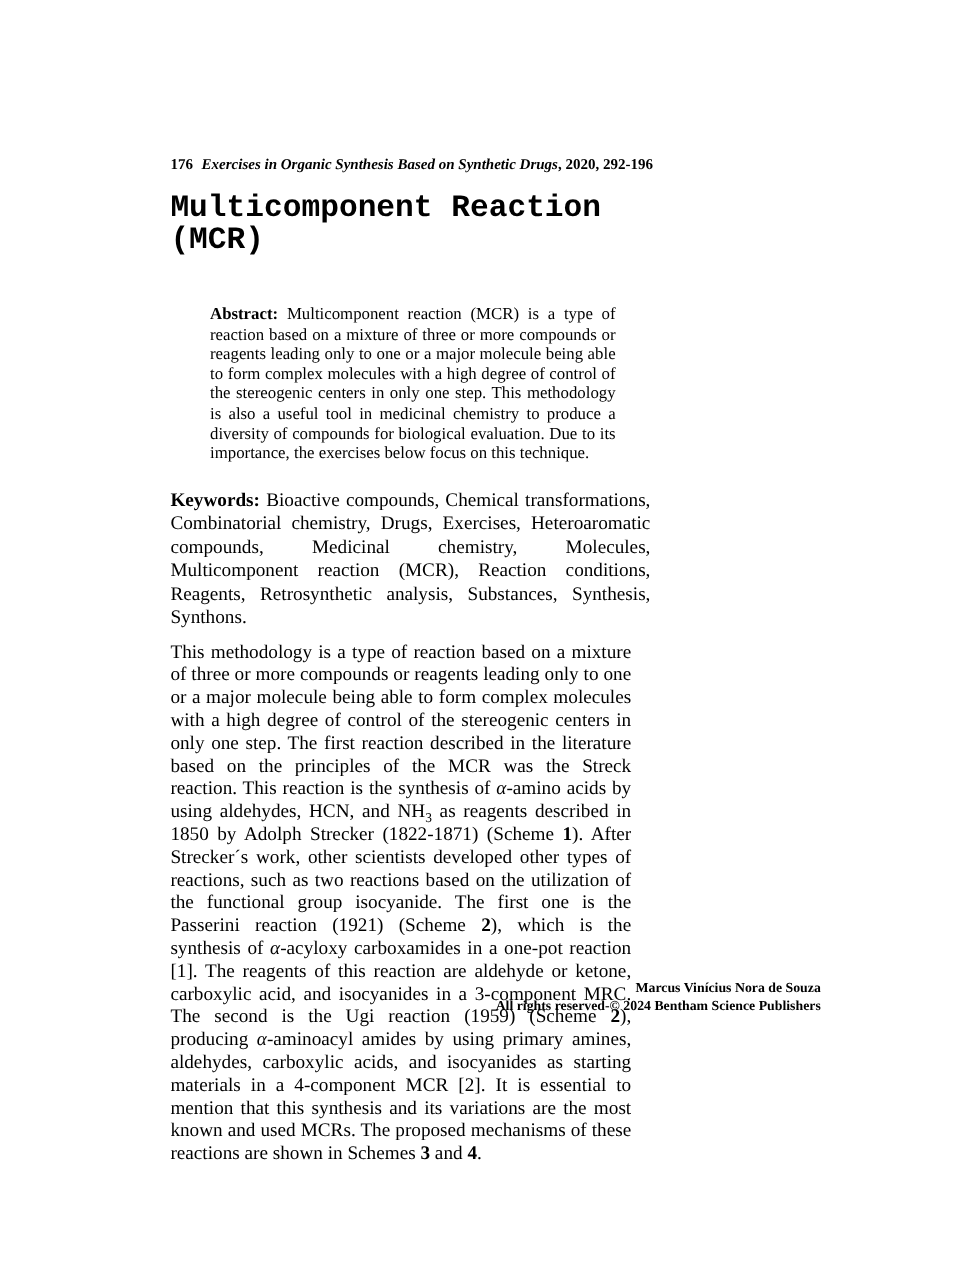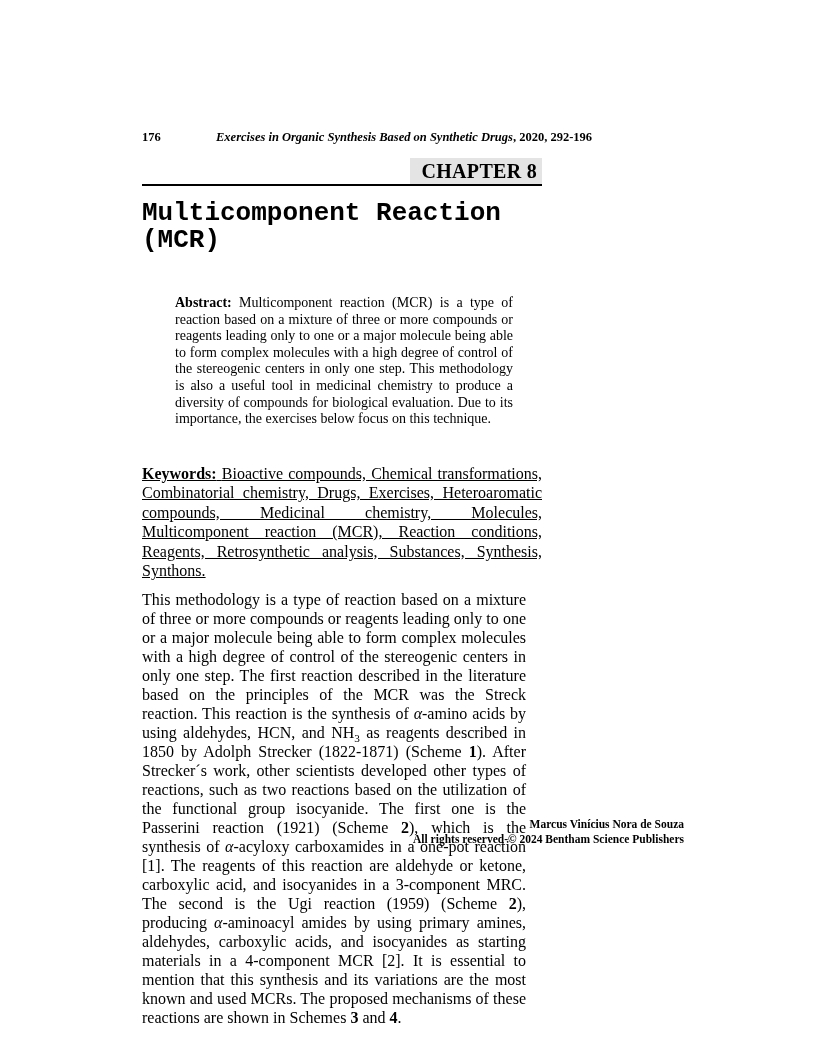--- a/index.html
+++ b/index.html
@@ -19,21 +19,21 @@
   }
   .running-header {
     position: relative;
     height: 16px;
     font-size: 12.5px;
     font-weight: bold;
     line-height: 15px;
   }
   .page-num { position: absolute; left: 0; top: 0; }
   .running-title { display: block; text-align: center; padding-left: 26px; white-space: nowrap; }
-  .running-title i { font-style: italic; margin-left: 48px; }
+  .running-title i { font-style: italic; }
   .chapter-row {
     margin-top: 12px;
     border-bottom: 2px solid #000000;
     text-align: right;
     line-height: 0;
   }
   .chapter-label {
     display: inline-block;
     background: #e4e4e4;
     font-size: 20px;
@@ -50,25 +50,24 @@
     font-family: Liberation Mono, monospace;
   }
   p.abstract {
     margin: 41px 0 0 0;
     padding: 0 29px 0 33px;
     font-size: 14px;
     line-height: 16.6px;
     text-align: justify;
   }
   p.keywords {
-    margin: 36px 0 0 0;
+    margin: 20px 0 0 0;
     font-size: 16px;
     line-height: 19.5px;
     text-align: justify;
-    text-decoration: underline;
   }
   h2.section-heading {
     margin: 9px 0 0 0;
     font-size: 16px;
     line-height: 19px;
     font-weight: bold;
     letter-spacing: 0.2px;
   }
   p.body-text {
     margin: 9px 16px 0 0;
@@ -91,23 +90,20 @@
 </head>
 <body>
 
 <div class="page">
 
   <div class="running-header">
     <span class="page-num">176</span>
     <span class="running-title"><i>Exercises in Organic Synthesis Based on Synthetic Drugs</i><span>, 2020, 292-196</span></span>
   </div>
 
-  <div class="chapter-row">
-    <span class="chapter-label">CHAPTER 8</span>
-  </div>
 
   <h1 class="chapter-title">Multicomponent Reaction (MCR)</h1>
 
   <p class="abstract"><b>Abstract:</b> <span>Multicomponent reaction (MCR) is a type of reaction based on a mixture of three or more compounds or reagents leading only to one or a major molecule being able to form complex molecules with a high degree of control of the stereogenic centers in only one step. This methodology is also a useful tool in medicinal chemistry to produce a diversity of compounds for biological evaluation. Due to its importance, the exercises below focus on this technique.</span></p>
 
   <p class="keywords"><b>Keywords:</b> <span>Bioactive compounds, Chemical transformations, Combinatorial chemistry, Drugs, Exercises, Heteroaromatic compounds, Medicinal chemistry, Molecules, Multicomponent reaction (MCR), Reaction conditions, Reagents, Retrosynthetic analysis, Substances, Synthesis, Synthons.</span></p>
 
 
   <p class="body-text"><span>This methodology is a type of reaction based on a mixture of three or more compounds or reagents leading only to one or a major molecule being able to form complex molecules with a high degree of control of the stereogenic centers in only one step. The first reaction described in the literature based on the principles of the MCR was the Streck reaction. This reaction is the synthesis of </span><i>α</i><span>-amino acids by using aldehydes, HCN, and NH</span><sub>3</sub><span> as reagents described in 1850 by Adolph Strecker (1822-1871) (Scheme </span><b>1</b><span>). After Strecker´s work, other scientists developed other types of reactions, such as two reactions based on the utilization of the functional group isocyanide. The first one is the Passerini reaction (1921) (Scheme </span><b>2</b><span>), which is the synthesis of </span><i>α</i><span>-acyloxy carboxamides in a one-pot reaction [1]. The reagents of this reaction are aldehyde or ketone, carboxylic acid, and isocyanides in a 3-component MRC. The second is the Ugi reaction (1959) (Scheme </span><b>2</b><span>), producing </span><i>α</i><span>-aminoacyl amides by using primary amines, aldehydes, carboxylic acids, and isocyanides as starting materials in a 4-component MCR [2]. It is essential to mention that this synthesis and its variations are the most known and used MCRs. The proposed mechanisms of these reactions are shown in Schemes </span><b>3</b><span> and </span><b>4</b><span>.</span></p>
 

